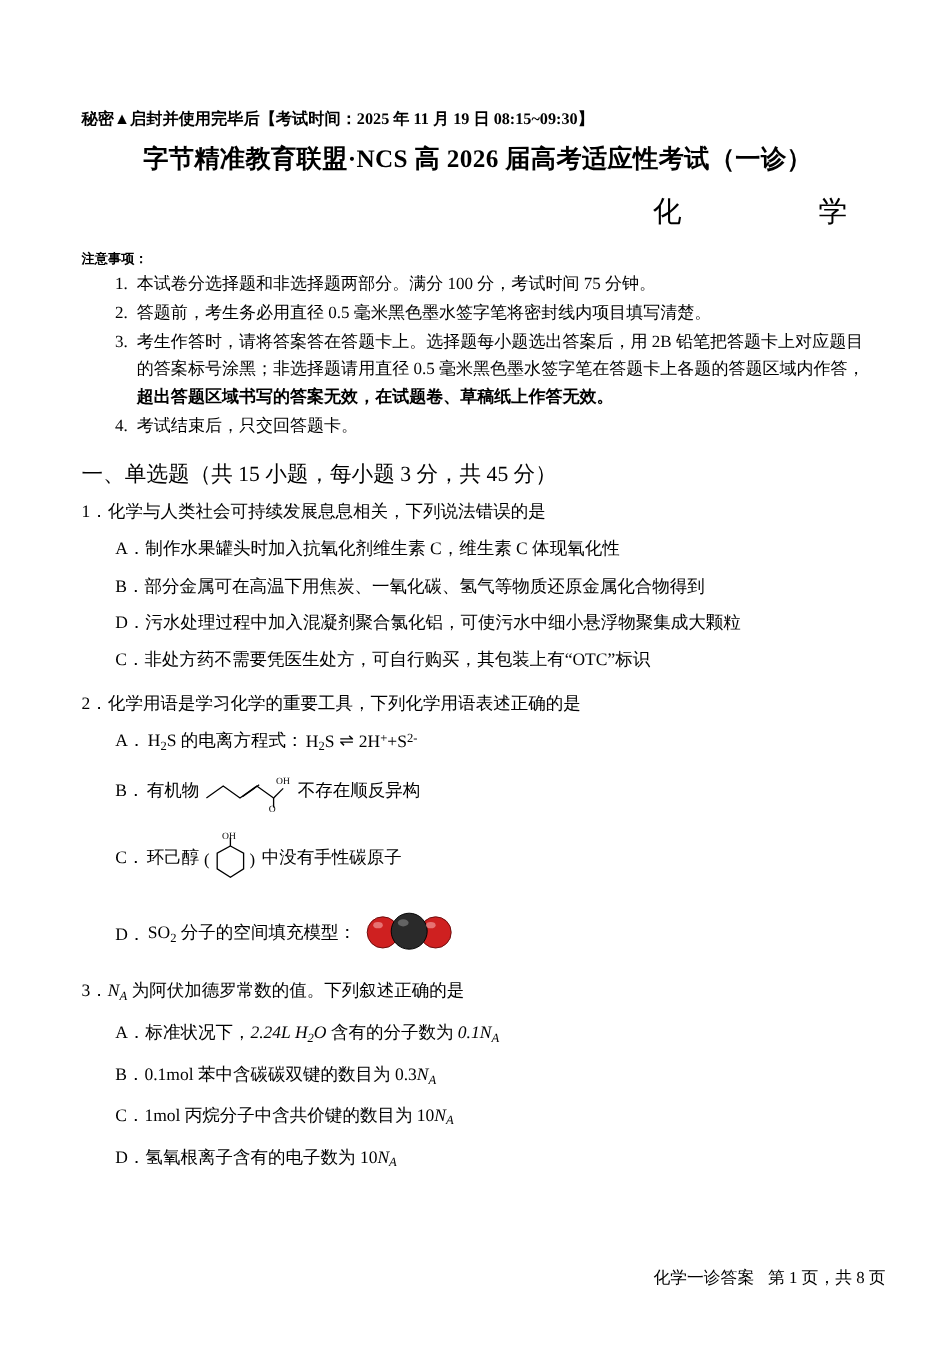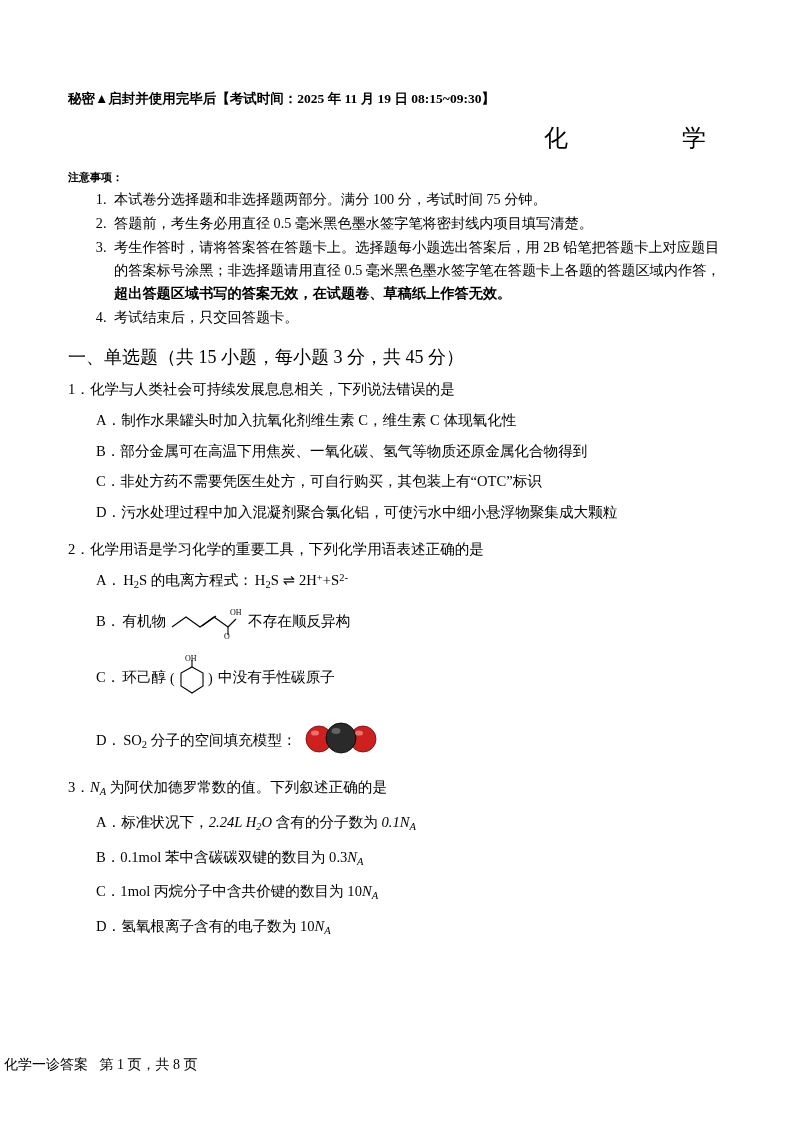--- a/index.html
+++ b/index.html
@@ -101,37 +101,38 @@
   sup { font-size: 0.72em; vertical-align: 0.42em; }
   .mathvar { font-style: italic; font-family: "Liberation Serif", serif; }
   .eqsym { font-family: "Liberation Serif", serif; padding: 0 4px; }
 
   
   .footer {
     position: absolute;
     bottom: 48px;
     left: 0;
     width: 742px;
-    text-align: left;
+    text-align: right;
     font-size: 14px;
   }
   .footer span { margin: 0 4px; }
 
   
   .struct-svg { vertical-align: middle; }
   .so2-model { vertical-align: middle; margin: 0 2px; }
 </style>
 </head>
 <body>
 
 <div class="page">
   <div class="content">
 
     <div class="secret-line">秘密▲启封并使用完毕后【考试时间：2025 年 11 月 19 日 08:15~09:30】</div>
 
+    <div class="main-title">字节精准教育联盟·NCS 高 2026 届高考适应性考试（一诊）</div>
 
     <div class="subject-title">化　　学</div>
 
     <div class="notice-head">注意事项：</div>
     <ol class="notice">
       <li>本试卷分选择题和非选择题两部分。满分 100 分，考试时间 75 分钟。</li>
       <li>答题前，考生务必用直径 0.5 毫米黑色墨水签字笔将密封线内项目填写清楚。</li>
       <li>考生作答时，请将答案答在答题卡上。选择题每小题选出答案后，用 2B 铅笔把答题卡上对应题目的答案标号涂黑；非选择题请用直径 0.5 毫米黑色墨水签字笔在答题卡上各题的答题区域内作答，<span class="strong-in">超出答题区域书写的答案无效，在试题卷、草稿纸上作答无效。</span></li>
       <li>考试结束后，只交回答题卡。</li>
     </ol>
@@ -141,24 +142,24 @@
     <div class="q q-stem">
       <span>1．</span><span>化学与人类社会可持续发展息息相关，下列说法错误的是</span>
     </div>
     <div class="opt">
       <span>A．</span><span>制作水果罐头时加入抗氧化剂维生素 C，维生素 C 体现氧化性</span>
     </div>
     <div class="opt">
       <span>B．</span><span>部分金属可在高温下用焦炭、一氧化碳、氢气等物质还原金属化合物得到</span>
     </div>
     <div class="opt">
+      <span>D．</span><span>污水处理过程中加入混凝剂聚合氯化铝，可使污水中细小悬浮物聚集成大颗粒</span>
+    </div>
+    <div class="opt">
       <span>C．</span><span>非处方药不需要凭医生处方，可自行购买，其包装上有“OTC”标识</span>
-    </div>
-    <div class="opt">
-      <span>D．</span><span>污水处理过程中加入混凝剂聚合氯化铝，可使污水中细小悬浮物聚集成大颗粒</span>
     </div>
 
     <div class="q q-stem" style="margin-top:14px">
       <span>2．</span><span>化学用语是学习化学的重要工具，下列化学用语表述正确的是</span>
     </div>
 
     <div class="opt opt-inline">
       <span>A．</span>
       <span>H<sub>2</sub>S 的电离方程式：</span>
       <span>

